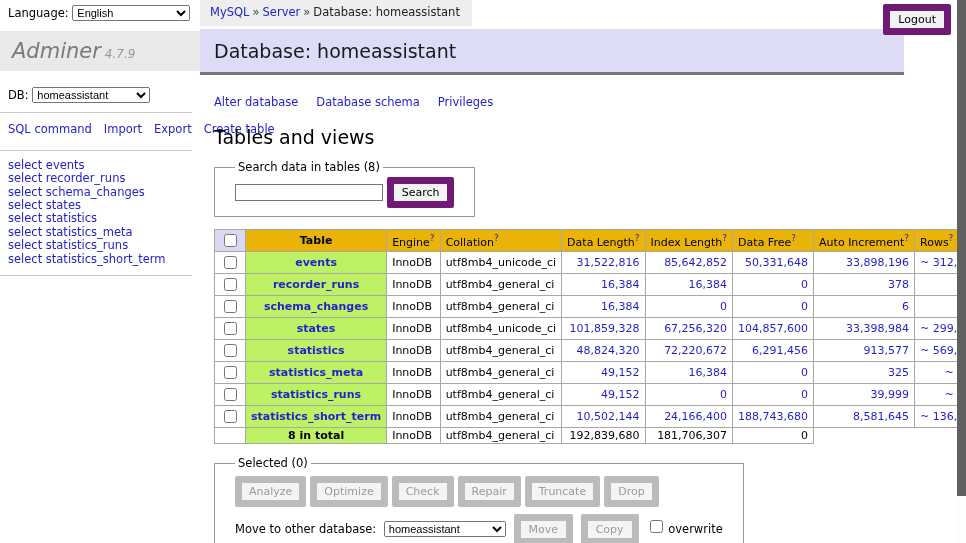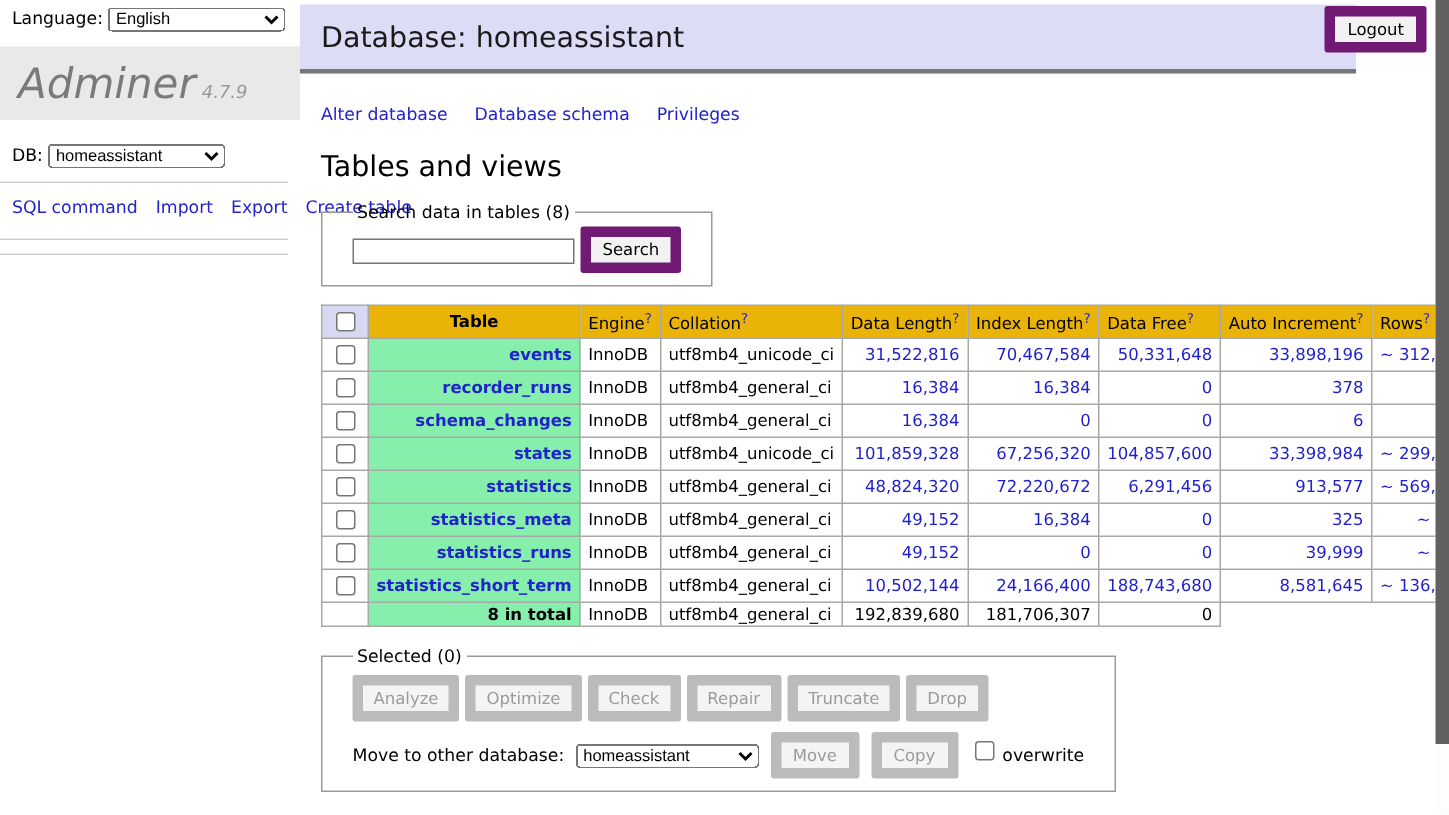--- a/index.html
+++ b/index.html
@@ -9,21 +9,21 @@
     background:#fff; color:#000;
     font-family:"DejaVu Sans", sans-serif; font-size:11.5px;
   }
   a { color:#2323cc; text-decoration:none; cursor:pointer; }
 
   
   #sidebar { position:absolute; left:0; top:0; width:200px; }
   .lang-row { margin:5px 0 0 8px; }
   .lang-row select { width:118px; font-size:11px; }
   .brand { background:#e9e9e9; margin-top:10px; padding:8px 0 8px 12px; }
-  .brand .name { font-style:italic; font-size:28px; color:#7a7a7a; }
+  .brand .name { font-style:italic; font-size:21px; color:#7a7a7a; }
   .brand .version { font-style:italic; font-size:12px; color:#999; margin-left:4px; }
   .db-row { margin:16px 0 0 8px; }
   .db-row select { width:118px; font-size:11px; }
   hr.divider { border:none; border-top:1px solid #ccc; margin:9px 8px 8px 0; }
   .sidebar-actions { margin:0 0 12px 8px; width:160px; line-height:1.45; }
   .sidebar-actions a { margin-right:12px; white-space:nowrap; }
   .sidebar-tables { margin:7px 0 0 8px; line-height:1.17; }
   .sidebar-tables a { display:block; white-space:nowrap; }
 
   
@@ -48,21 +48,21 @@
   h3 { font-size:19px; font-weight:normal; margin:17px 0 0 0; }
   fieldset { border:1px solid #999; margin:12px 0 0 0; padding:3px 20px 8px; display:inline-block; }
   legend { padding:0 3px; font-size:11.5px; }
   .search-input { width:148px; height:17px; border:1px solid #767676; font-size:11.5px; padding:0 2px; }
 
   table.db-table { border-collapse:collapse; margin-top:12px; font-size:11px; }
   .db-table td, .db-table th { border:1px solid #a8a8a8; padding:1px 5px; white-space:nowrap; height:16px; }
   .db-table thead td, .db-table thead th { background:#eab308; font-weight:normal; text-align:left; }
   .db-table thead th.col-table { font-weight:bold; text-align:center; min-width:116px; }
   .db-table sup a { font-size:9px; }
-  .db-table tbody th { background:#86efac; text-align:right; }
+  .db-table tbody th { background:#bef264; text-align:center; }
   .db-table tbody th a { font-weight:bold; }
   .db-table td.num { text-align:right; color:#1f1fcc; }
   .db-table td.tnum { text-align:right; color:#000; }
   .db-table td.cb, .db-table thead td.cb { width:20px; text-align:center; background:#fff; }
   .db-table thead td.cb { background:#d8d8f2; }
   .db-table tr.total th { font-weight:bold; }
 
   .selected-fieldset { width:392px; }
   .btn-row { margin:3px 0 7px; }
   .btn-row button { margin-right:4px; padding:2px 7px; }
@@ -88,24 +88,35 @@
   <div class="brand">
     <span class="name">Adminer</span><span class="version">4.7.9</span>
   </div>
   <div class="db-row">
     <label>DB:</label>
     <select id="db-select"><option>homeassistant</option></select>
   </div>
   <hr class="divider">
   <div class="sidebar-actions" id="sidebar-actions"><a>SQL command</a><a>Import</a><a>Export</a><a>Create table</a></div>
   <hr class="divider">
+  <div class="sidebar-tables" id="sidebar-tables">
+      <a>select events</a>
+      <a>select recorder_runs</a>
+      <a>select schema_changes</a>
+      <a>select states</a>
+      <a>select statistics</a>
+      <a>select statistics_meta</a>
+      <a>select statistics_runs</a>
+      <a>select statistics_short_term</a>
+    </div>
   <hr class="divider">
 </div>
 
 <div id="content">
+  <span class="breadcrumb" id="breadcrumb"><a>MySQL</a><span class="sep">»</span><a>Server</a><span class="sep">»</span><span>Database: homeassistant</span></span>
   <button class="logout-btn">Logout</button>
   <h2 class="page-title">Database: homeassistant</h2>
 
   <div class="inner">
     <div class="db-links" id="db-links"><a>Alter database</a><a>Database schema</a><a>Privileges</a></div>
 
     <h3>Tables and views</h3>
 
     <fieldset>
       <legend>Search data in tables (8)</legend>
@@ -127,21 +138,21 @@
             <th>Rows<sup><a>?</a></sup></th>
           </tr>
         </thead>
       <tbody id="tables-body">
           <tr>
             <td class="cb"><input type="checkbox" style=""></td>
             <th><a>events</a></th>
             <td>InnoDB</td>
             <td>utf8mb4_unicode_ci</td>
             <td class="num">31,522,816</td>
-            <td class="num">70,467,584</td>
+            <td class="num">85,642,852</td>
             <td class="num">50,331,648</td>
             <td class="num">33,898,196</td>
             <td class="num">~ 312,180</td>
           </tr>
           <tr>
             <td class="cb"><input type="checkbox" style=""></td>
             <th><a>recorder_runs</a></th>
             <td>InnoDB</td>
             <td>utf8mb4_general_ci</td>
             <td class="num">16,384</td>

